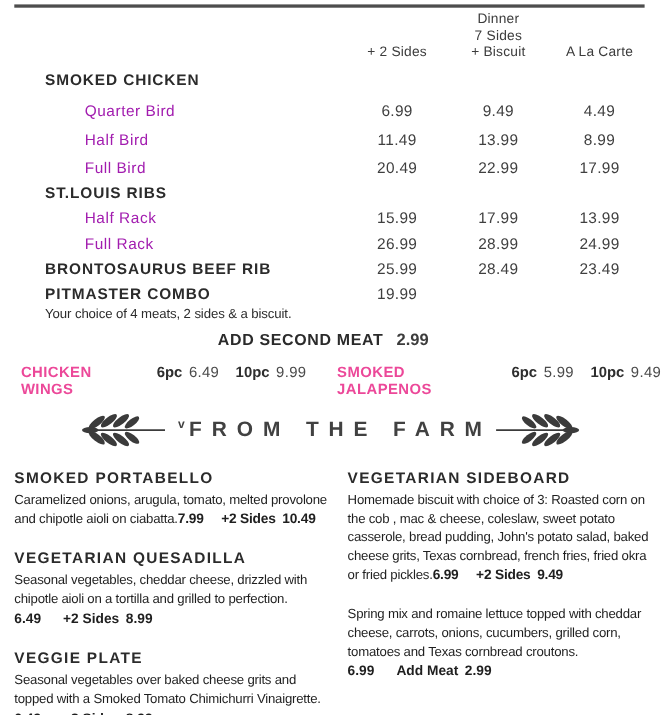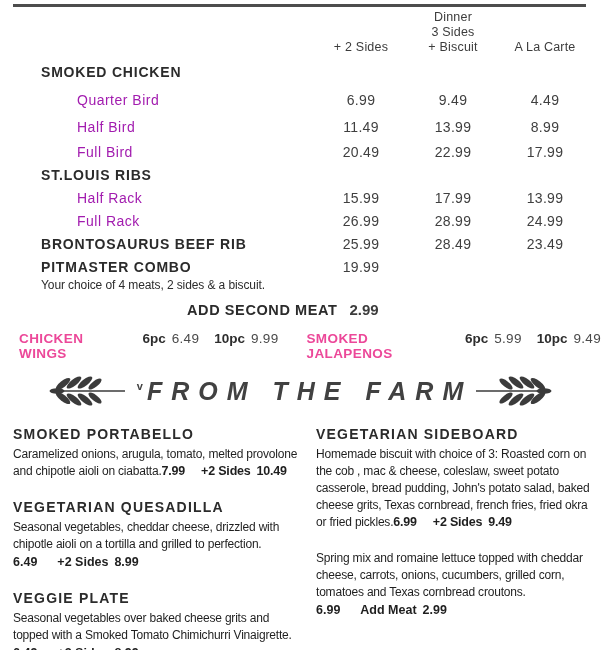--- a/index.html
+++ b/index.html
@@ -16,36 +16,36 @@
   .hcell { text-align:center; font-size:12.5px; color:#3c3c3c; letter-spacing:.2px; line-height:15px; }
   .pre { white-space:pre-line; }
   .h28{height:28px} .h27{height:27px} .h24{height:24px} .h23{height:23px} .h21{height:21px} .h16{height:16px}
   .cell.name { padding-left:28px; font-size:14px; letter-spacing:.5px; color:#a21caf; }
   .cell.name.sec { font-weight:700; color:#2b2b2b; letter-spacing:.8px; }
   .cell.name.ind { padding-left:64px; }
   .cell.p { text-align:center; font-size:14px; letter-spacing:.3px; color:#3f3f3f; }
   .cell.note { grid-column:1 / -1; padding-left:28px; font-size:12px; letter-spacing:-.1px; color:#2c2c2c; }
 
   
-  .add-meat { position:absolute; left:187px; top:301px; display:flex; align-items:baseline; }
+  .add-meat { position:absolute; left:198px; top:301px; display:flex; align-items:baseline; }
   .add-meat .lbl { font-weight:700; font-size:14.5px; letter-spacing:.6px; color:#2b2b2b; }
   .add-meat .prc { font-weight:600; font-size:15px; margin-left:12px; color:#3c3c3c; }
 
   
   .snacks { position:absolute; left:19px; top:331px; display:flex; align-items:baseline; font-size:13.5px; }
   .snack { display:flex; align-items:baseline; }
   .snack + .snack { margin-left:28px; }
   .snack .sname { font-weight:700; letter-spacing:.4px; color:#ec4899; margin-right:12px; }
   .snack .qty { font-weight:700; color:#2e2e2e; margin-right:6px; }
   .snack .sprice { color:#4a4a4a; letter-spacing:.3px; margin-right:15px; }
   .snack .sprice:last-child { margin-right:0; }
 
   
   .farm-header { position:absolute; left:0; top:374px; width:601px; display:flex; justify-content:center; align-items:center; }
-  .farm-title { font-weight:700; font-size:25px; letter-spacing:9px; color:#414141; white-space:nowrap;font-style:italic; }
+  .farm-title { font-weight:700; font-size:19px; letter-spacing:9px; color:#414141; white-space:nowrap; }
   .v-marker { font-weight:600; font-size:11px; color:#414141; position:relative; top:-5px; margin:0 4px 0 10px; }
   .ornament { flex:0 0 auto; }
   .ornament.right { transform:scaleX(-1); margin-left:2px; }
   .ornament.left { margin-right:0px; }
 
   
   .farm-cols { position:absolute; left:13px; top:426px; width:578px; display:flex; gap:14px; }
   .fcol { display:block; }
   .fcol.left { width:289px; }
   .fcol.right { width:275px; }
@@ -64,21 +64,21 @@
 <body>
 
 <div class="menu">
   <div class="top-rule"></div>
 
   <div class="price-table">
     <div class="t-row t-head">
       <div class="hcell"></div>
       <div class="hcell">+ 2 Sides</div>
       <div class="hcell pre">Dinner
-3 Sides
+7 Sides
 + Biscuit</div>
       <div class="hcell">A La Carte</div>
     </div>
 
     <div class="t-row h28">
       <div class="cell name sec">SMOKED CHICKEN</div>
       <div class="cell p"></div>
         <div class="cell p"></div>
         <div class="cell p"></div>
     </div>

